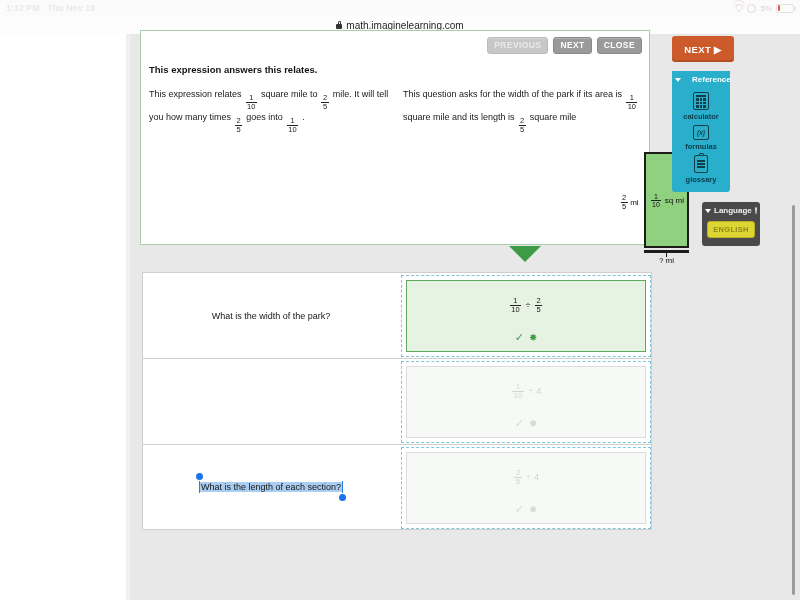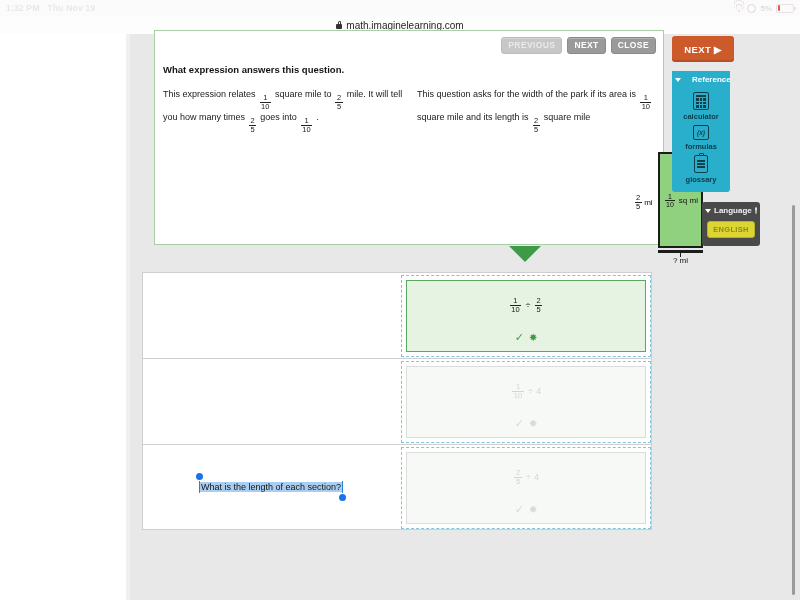--- a/index.html
+++ b/index.html
@@ -47,21 +47,21 @@
   .lock-icon .body { position:absolute; bottom:0; left:0; width:6px; height:5px; background:#333; border-radius:1px; }
   .lock-icon .shackle { position:absolute; top:0; left:1.2px; width:3.6px; height:4px;
      border:1.2px solid #333; border-bottom:none; border-radius:3px 3px 0 0; box-sizing:border-box; }
 
   
   .page-bg { position:absolute; left:0; top:34px; width:800px; height:566px; background:#ffffff; }
   .gray-field { position:absolute; left:130px; top:34px; width:670px; height:566px; background:#e8e8e8; }
 
   
   .top-panel {
-    position:absolute; left:154px; top:30px; width:510px; height:215px;
+    position:absolute; left:140px; top:30px; width:510px; height:215px;
     background:#ffffff; border:1px solid #a8cfa8; box-sizing:border-box;
   }
   .nav-btns { position:absolute; right:7px; top:6px; display:flex; gap:5px; }
   .nbtn {
     font-size:8.5px; font-weight:bold; color:#ffffff;
     background:#9a9a9a; border:1px solid #8a8a8a; border-radius:3px;
     padding:3px 6px; letter-spacing:.4px; line-height:1;
     box-shadow: inset 0 1px 0 rgba(255,255,255,.25);
   }
   .nbtn.disabled { background:#c7c7c7; border-color:#bcbcbc; color:#eaeaea; }
@@ -225,21 +225,21 @@
   <div class="left-edge"></div>
 
   <div class="top-panel">
 
     <div class="nav-btns">
       <div class="nbtn disabled">PREVIOUS</div>
       <div class="nbtn">NEXT</div>
       <div class="nbtn">CLOSE</div>
     </div>
 
-    <div class="panel-title">What expression answers this question.</div>
+    <div class="panel-title">This expression answers this relates.</div>
 
     <div class="col-left">
       <span>This expression relates</span>
       <span class="frac">
         <span class="num">1</span>
         <span class="den">10</span>
       </span>
       <span>square mile to</span>
       <span class="frac">
         <span class="num">2</span>
@@ -293,20 +293,21 @@
       <div class="bot-tick"></div>
       <div class="bot-label">? mi</div>
     </div>
   </div>
 
   <div class="pointer"></div>
 
   <div class="match">
 
     <div class="mrow">
+      <div class="mprompt">What is the width of the park?</div>
       <div class="mdrop">
         <div class="mcard correct">
           <div class="mexpr">
             <span class="frac">
               <span class="num">1</span>
               <span class="den">10</span>
             </span>
             <span>÷</span>
             <span class="frac">
               <span class="num">2</span>

